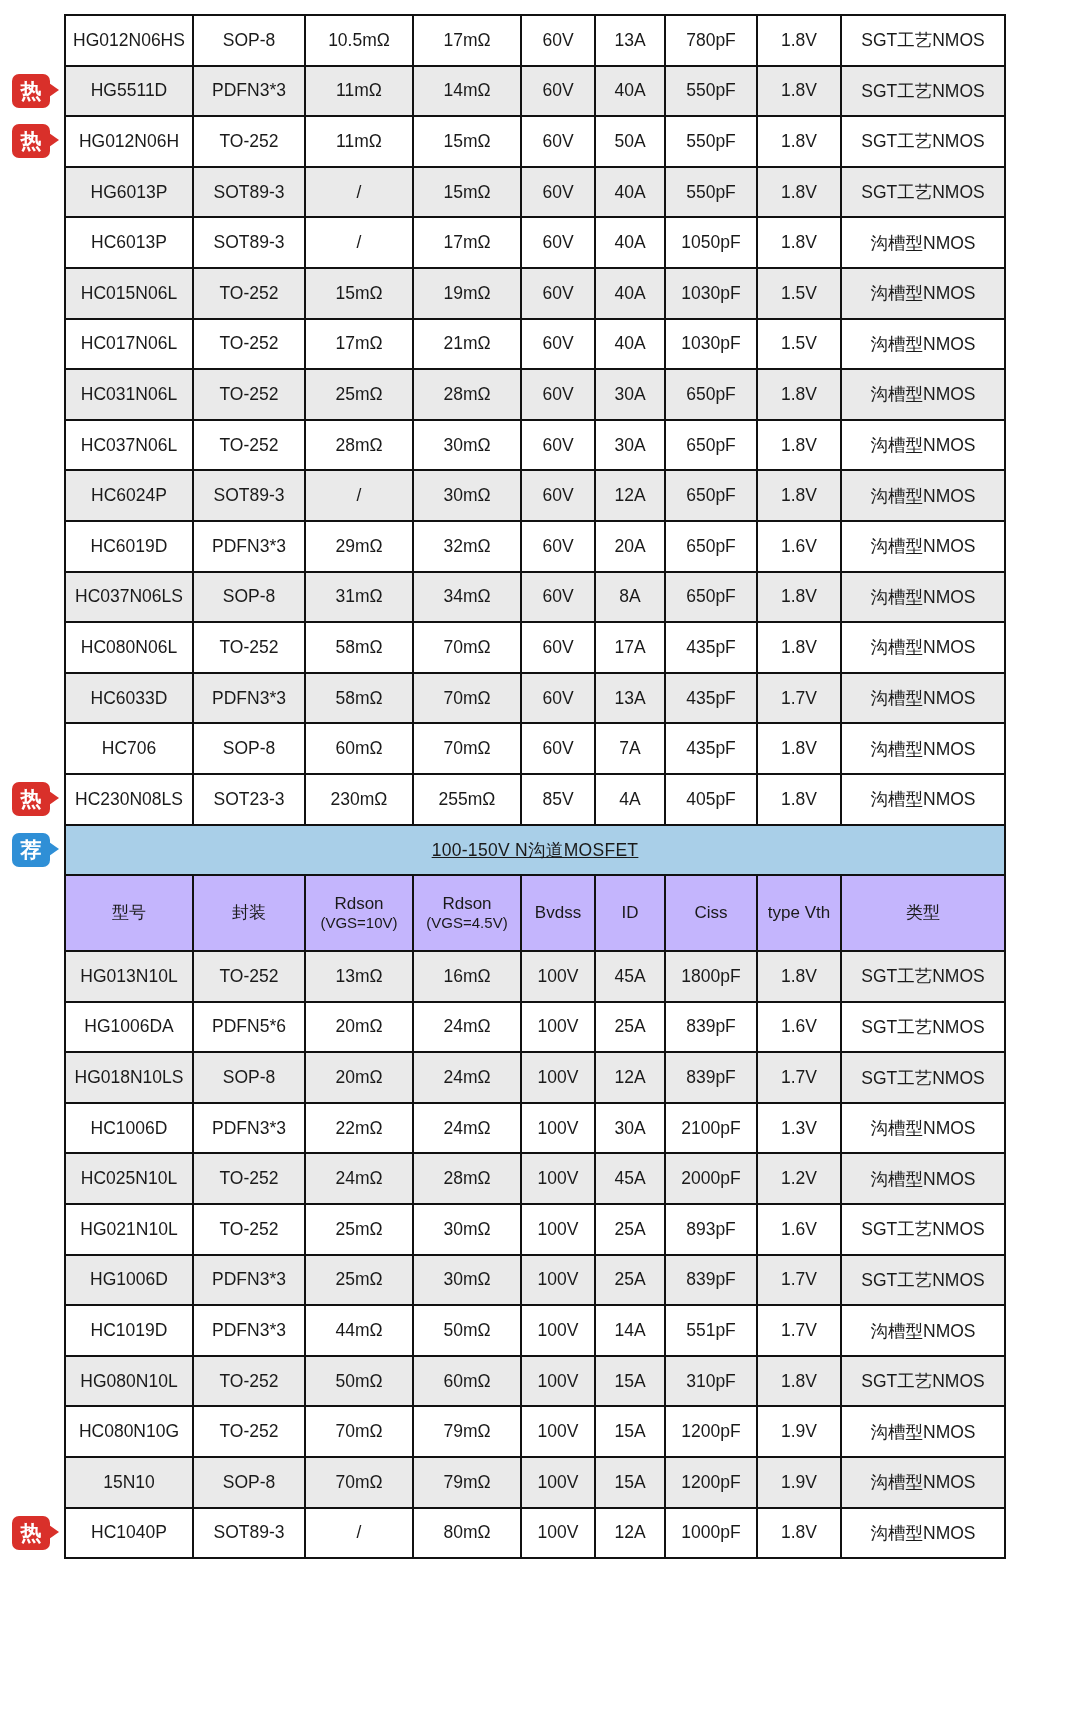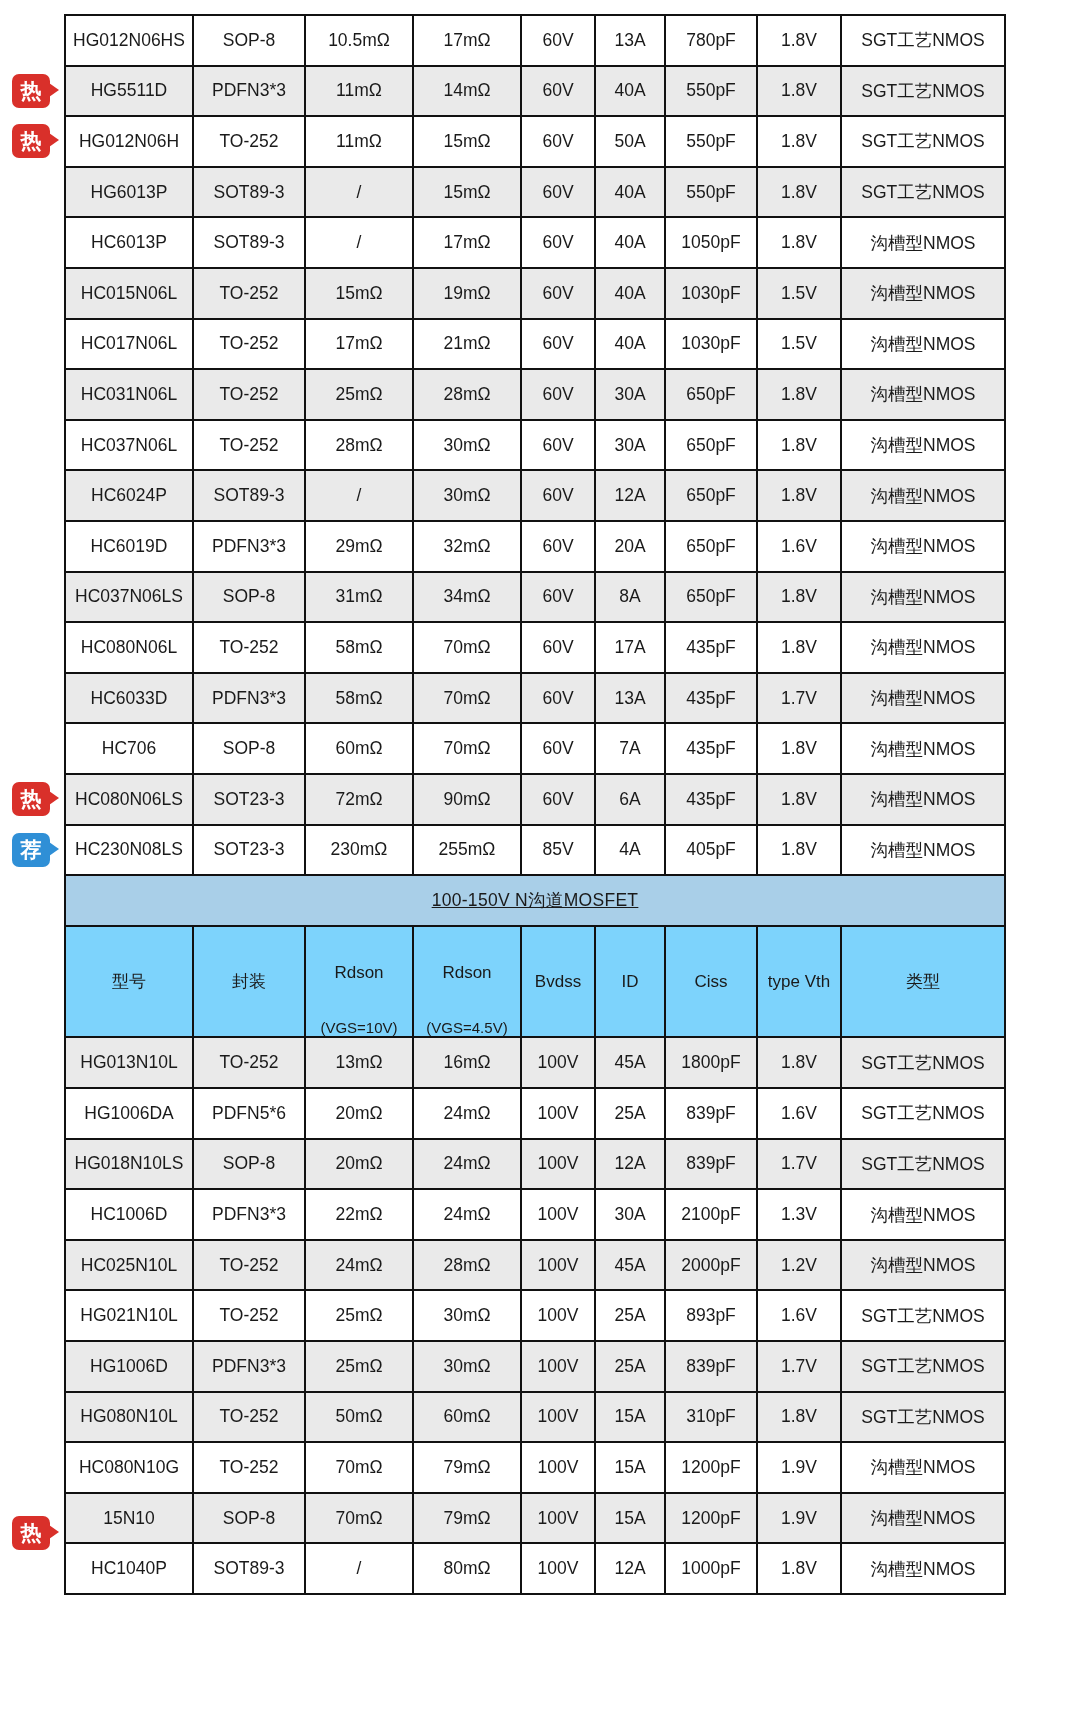--- a/index.html
+++ b/index.html
@@ -100,26 +100,26 @@
   col.c8 { width: 164px; }
 
   td.section {
     background: #a9cfe8 !important;
     font-size: 23px;
     height: 64px;
     letter-spacing: 0.3px;
     text-decoration: underline;
   }
   tr.colhead th {
-    background: #7dd3fc;
+    background: #c4b5fd;
     height: 74px;
     font-size: 17px;
     line-height: 1.18;
   }
-  .hdr2 span { display: block; margin-top: 36px; }
+  .hdr2 span { display: block; }
   .hdr2 .l2 { font-size: 15px; }
 </style>
 </head>
 <body>
 
 <div class="sheet">
 
   <div class="badge-rail">
       <div class="badge hot" style="top: 73.5px;">
         <span class="glyph">热</span>
@@ -310,31 +310,20 @@
             <td>HC706</td>
             <td>SOP-8</td>
             <td>60mΩ</td>
             <td>70mΩ</td>
             <td>60V</td>
             <td>7A</td>
             <td>435pF</td>
             <td>1.8V</td>
             <td>沟槽型NMOS</td>
           </tr>
-          <tr class="alt">
-            <td>HC080N06LS</td>
-            <td>SOT23-3</td>
-            <td>72mΩ</td>
-            <td>90mΩ</td>
-            <td>60V</td>
-            <td>6A</td>
-            <td>435pF</td>
-            <td>1.8V</td>
-            <td>沟槽型NMOS</td>
-          </tr>
           <tr>
             <td>HC230N08LS</td>
             <td>SOT23-3</td>
             <td>230mΩ</td>
             <td>255mΩ</td>
             <td>85V</td>
             <td>4A</td>
             <td>405pF</td>
             <td>1.8V</td>
             <td>沟槽型NMOS</td>
@@ -429,20 +418,31 @@
             <td>HG1006D</td>
             <td>PDFN3*3</td>
             <td>25mΩ</td>
             <td>30mΩ</td>
             <td>100V</td>
             <td>25A</td>
             <td>839pF</td>
             <td>1.7V</td>
             <td>SGT工艺NMOS</td>
           </tr>
+          <tr>
+            <td>HC1019D</td>
+            <td>PDFN3*3</td>
+            <td>44mΩ</td>
+            <td>50mΩ</td>
+            <td>100V</td>
+            <td>14A</td>
+            <td>551pF</td>
+            <td>1.7V</td>
+            <td>沟槽型NMOS</td>
+          </tr>
           <tr class="alt">
             <td>HG080N10L</td>
             <td>TO-252</td>
             <td>50mΩ</td>
             <td>60mΩ</td>
             <td>100V</td>
             <td>15A</td>
             <td>310pF</td>
             <td>1.8V</td>
             <td>SGT工艺NMOS</td>

